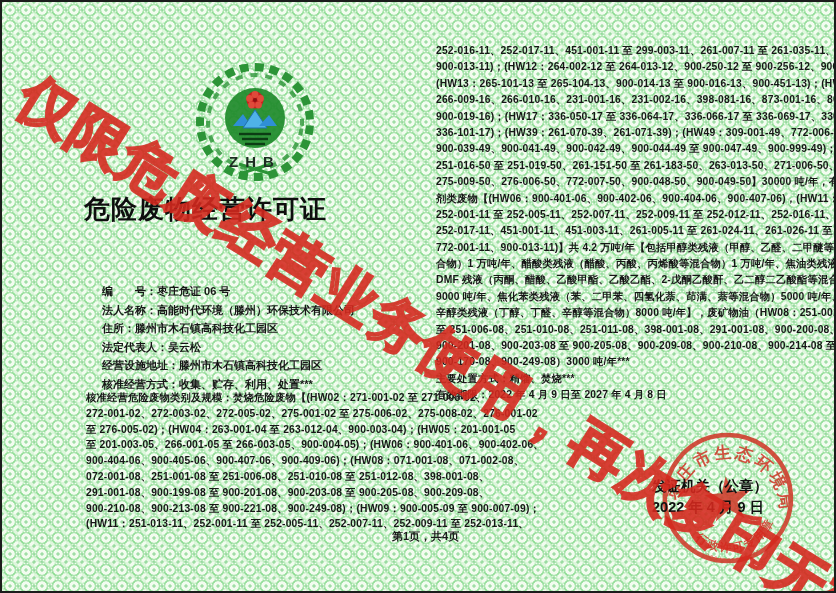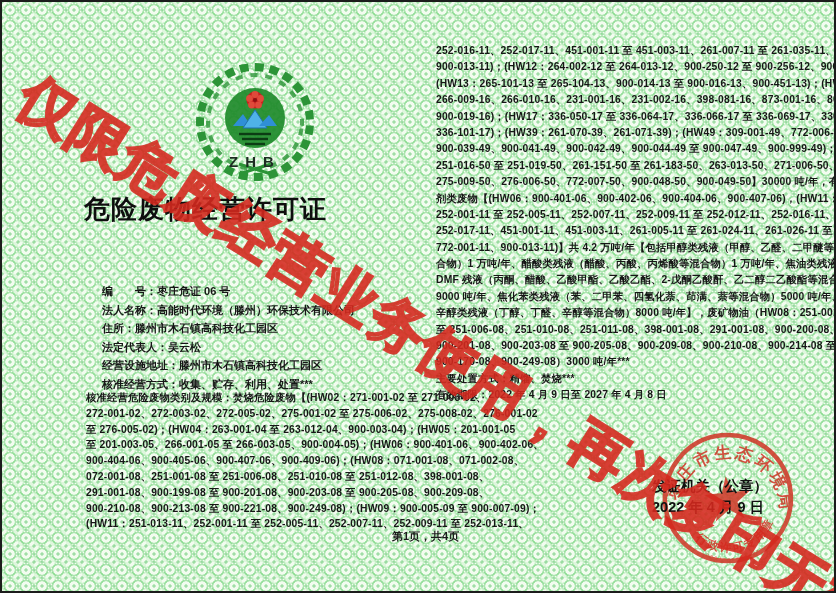--- a/index.html
+++ b/index.html
@@ -96,21 +96,21 @@
       <div class="code-line">至 276-005-02)；(HW04：263-001-04 至 263-012-04、900-003-04)；(HW05：201-001-05</div>
       <div class="code-line">至 201-003-05、266-001-05 至 266-003-05、900-004-05)；(HW06：900-401-06、900-402-06、</div>
       <div class="code-line">900-404-06、900-405-06、900-407-06、900-409-06)；(HW08：071-001-08、071-002-08、</div>
       <div class="code-line">072-001-08、251-001-08 至 251-006-08、251-010-08 至 251-012-08、398-001-08、</div>
       <div class="code-line">291-001-08、900-199-08 至 900-201-08、900-203-08 至 900-205-08、900-209-08、</div>
       <div class="code-line">900-210-08、900-213-08 至 900-221-08、900-249-08)；(HW09：900-005-09 至 900-007-09)；</div>
       <div class="code-line">(HW11：251-013-11、252-001-11 至 252-005-11、252-007-11、252-009-11 至 252-013-11、</div>
     </div>
 
   <div class="right-codes">
-      <div class="rcode-line">252-016-11、252-017-11、451-001-11 至 451-003-11、261-007-11 至 261-035-11、</div>
+      <div class="rcode-line">252-016-11、252-017-11、451-001-11 至 299-003-11、261-007-11 至 261-035-11、</div>
       <div class="rcode-line">900-013-11)；(HW12：264-002-12 至 264-013-12、900-250-12 至 900-256-12、900-299-12)；</div>
       <div class="rcode-line">(HW13：265-101-13 至 265-104-13、900-014-13 至 900-016-13、900-451-13)；(HW16：</div>
       <div class="rcode-line">266-009-16、266-010-16、231-001-16、231-002-16、398-081-16、873-001-16、806-001-16、</div>
       <div class="rcode-line">900-019-16)；(HW17：336-050-17 至 336-064-17、336-066-17 至 336-069-17、336-100-17、</div>
       <div class="rcode-line">336-101-17)；(HW39：261-070-39、261-071-39)；(HW49：309-001-49、772-006-49、</div>
       <div class="rcode-line">900-039-49、900-041-49、900-042-49、900-044-49 至 900-047-49、900-999-49)；(HW50：</div>
       <div class="rcode-line">251-016-50 至 251-019-50、261-151-50 至 261-183-50、263-013-50、271-006-50、</div>
       <div class="rcode-line">275-009-50、276-006-50、772-007-50、900-048-50、900-049-50】30000 吨/年，有机溶</div>
       <div class="rcode-line">剂类废物【(HW06：900-401-06、900-402-06、900-404-06、900-407-06)，(HW11：251-013-11、</div>
       <div class="rcode-line">252-001-11 至 252-005-11、252-007-11、252-009-11 至 252-012-11、252-016-11、</div>

